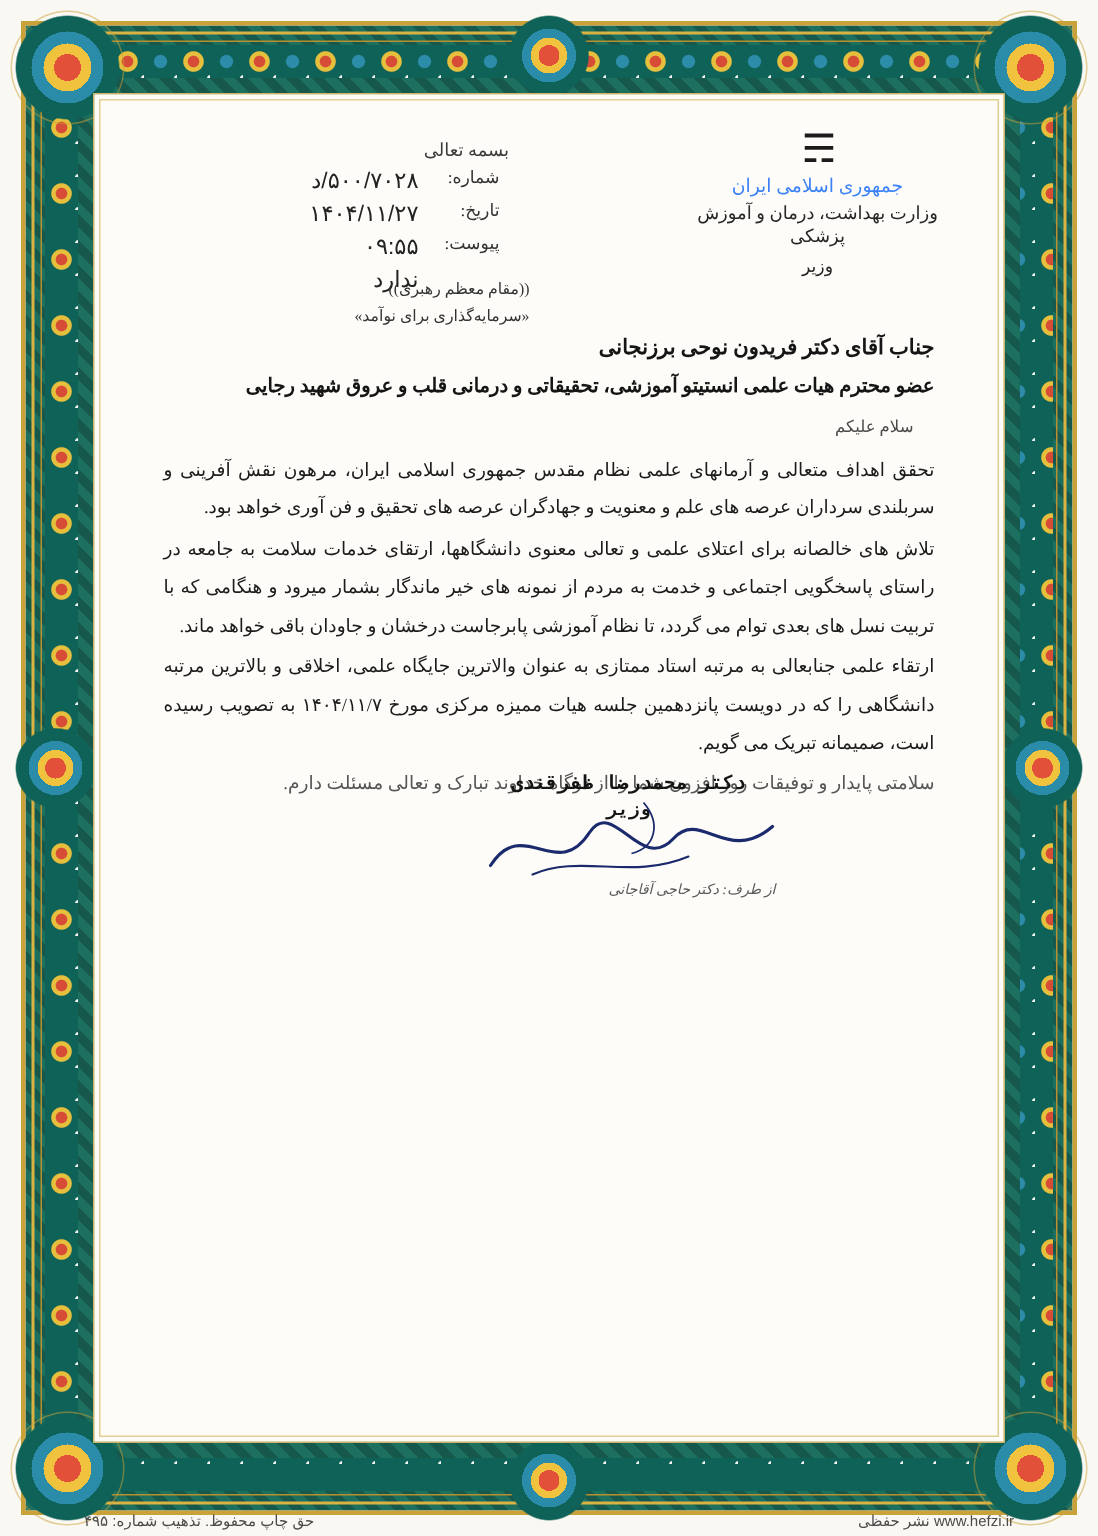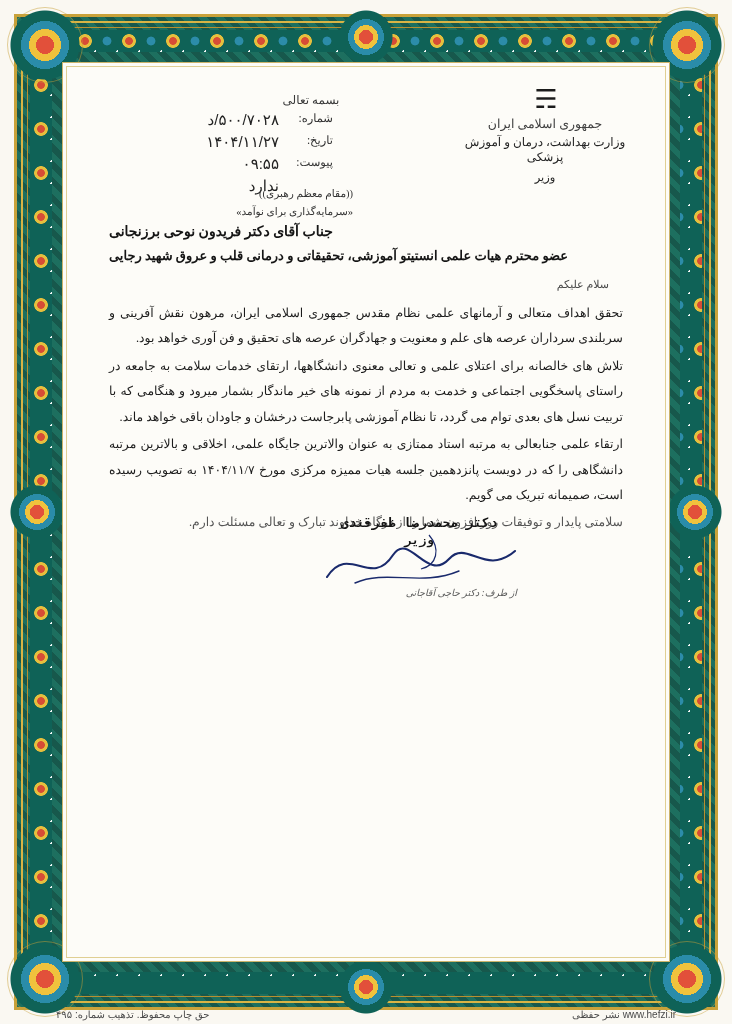--- a/index.html
+++ b/index.html
@@ -85,21 +85,21 @@
   }
 
   
   .emblem{
     position:absolute;right:34px;top:24px;width:180px;text-align:center;
     color:#2b2b2b;
   }
   .emblem .tulip{
     font-size:26px;line-height:26px;color:#1b1b1b;letter-spacing:-2px;
   }
-  .emblem .l1{font-size:12.5px;margin-top:3px;color:#404040;}
+  .emblem .l1{font-size:12.5px;margin-top:3px;color:#3b82f6;}
   .emblem .l2{font-size:12px;margin-top:3px;color:#262626;}
   .emblem .l3{font-size:11.5px;margin-top:5px;color:#262626;}
 
   .besmellah{
     position:absolute;left:0;right:0;top:30px;text-align:center;
     font-size:12px;color:#3a3a3a;
   }
   .besmellah span{display:inline-block;transform:translateX(-55px);}
 
   .meta{
@@ -110,21 +110,21 @@
   .meta .k{width:44px;text-align:right;color:#333;}
   .meta .v{font-family:"Liberation Sans",sans-serif;font-size:15px;}
   .slogan{
     position:absolute;left:40px;top:122px;width:250px;
     font-size:10.5px;color:#333;line-height:1.7;text-align:right;direction:rtl;
   }
 
   
   .addr{
     position:absolute;right:46px;left:46px;top:160px;
-    text-align:left;direction:rtl;
+    text-align:right;direction:rtl;
   }
   .addr .l1{font-size:14px;font-weight:bold;color:#151515;}
   .addr .l2{font-size:13px;font-weight:bold;color:#151515;margin-top:8px;}
   .salam{
     position:absolute;right:60px;top:215px;
     font-size:11px;color:#4a4a4a;
   }
   .body{
     position:absolute;left:46px;right:46px;top:238px;
     direction:rtl;text-align:justify;

